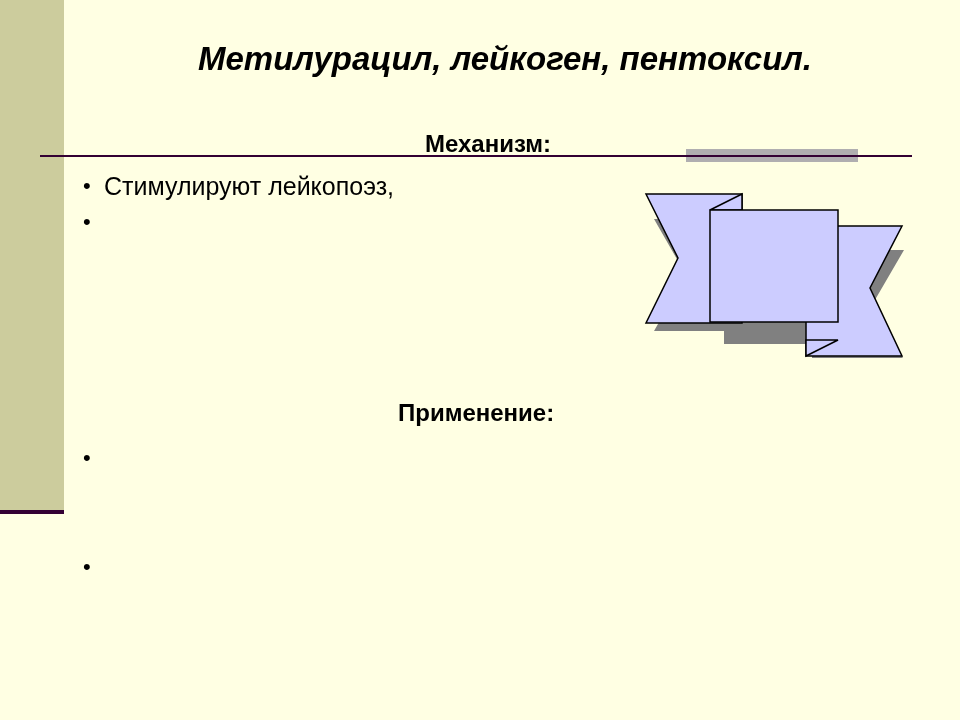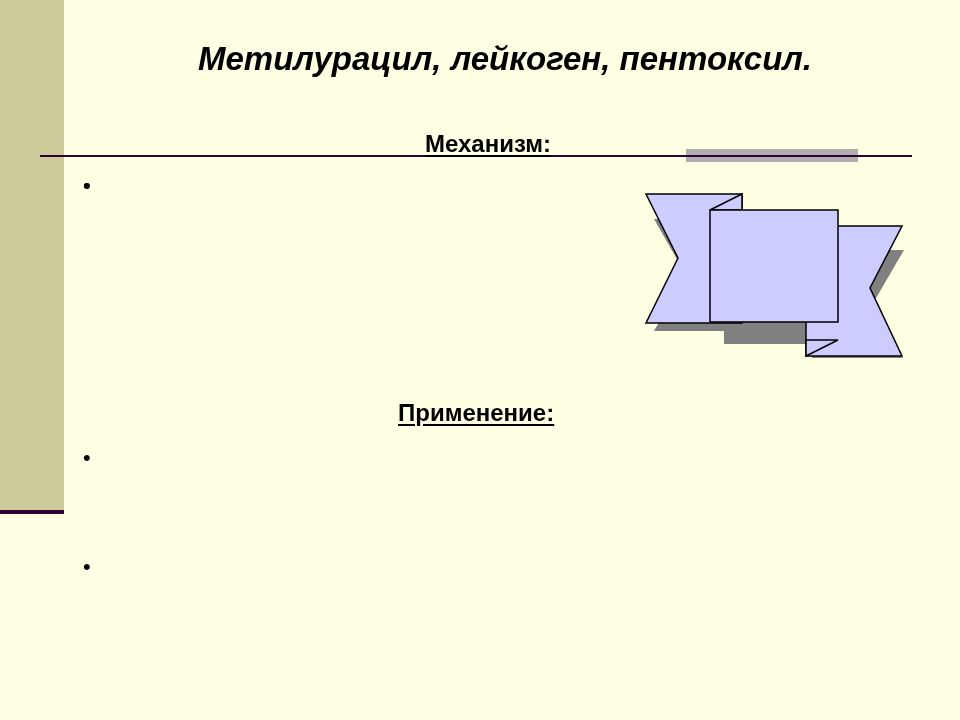--- a/index.html
+++ b/index.html
@@ -29,21 +29,21 @@
       position: absolute; left: 686px; top: 155px; width: 226px; height: 2px;
       background: #330033;
     }
     .title {
       position: absolute; left: 0; top: 40px; width: 1010px;
       text-align: center;
       font-size: 33px; font-weight: bold; font-style: italic;
     }
     .heading {
       position: absolute; font-size: 24px; font-weight: bold;
-      text-decoration: underline; text-underline-offset: 3px;
+      text-underline-offset: 3px;
     }
     .h-mech { left: 425px; top: 130px; }
     .h-app { left: 398px; top: 399px; text-align: center; }
     .bullet-list { position: absolute; margin: 0; padding: 0; list-style: none; }
     .bullet-list li {
       position: relative; padding-left: 24px; font-size: 25px; line-height: 36px;
     }
     .bullet-list li .dot {
       position: absolute; left: 3px; top: 0; font-size: 22px;
     }
@@ -60,21 +60,21 @@
 <div class="sidebar-band"></div>
 <div class="sidebar-rule"></div>
 <div class="gray-bar"></div>
 <div class="top-rule"></div>
 <div class="gray-bar-line"></div>
 
 <h1 class="title" style="margin:0;">Метилурацил, лейкоген, пентоксил.</h1>
 
 <div class="heading h-mech">Механизм: </div>
 <ul class="bullet-list list-mech">
-  <li><span class="dot">•</span></li>
+  <li><span class="dot">•</span><span>Стимулируют лейкопоэз,</span></li>
   <li><span class="dot">•</span></li>
 </ul>
 
 <svg class="banner" viewBox="0 0 280 170">
 
   <polygon points="14,31 110,31 110,143 14,143 46,87" fill="#808080"></polygon>
   <polygon points="172,70 264,70 232,125 264,180 172,180" fill="#808080" transform="translate(0,-8)"></polygon>
   <rect x="84" y="44" width="128" height="112" fill="#808080"></rect>
 
   <polygon points="6,6 102,6 102,135 6,135 38,70" fill="#ccccff" stroke="#000" stroke-width="1.5"></polygon>

